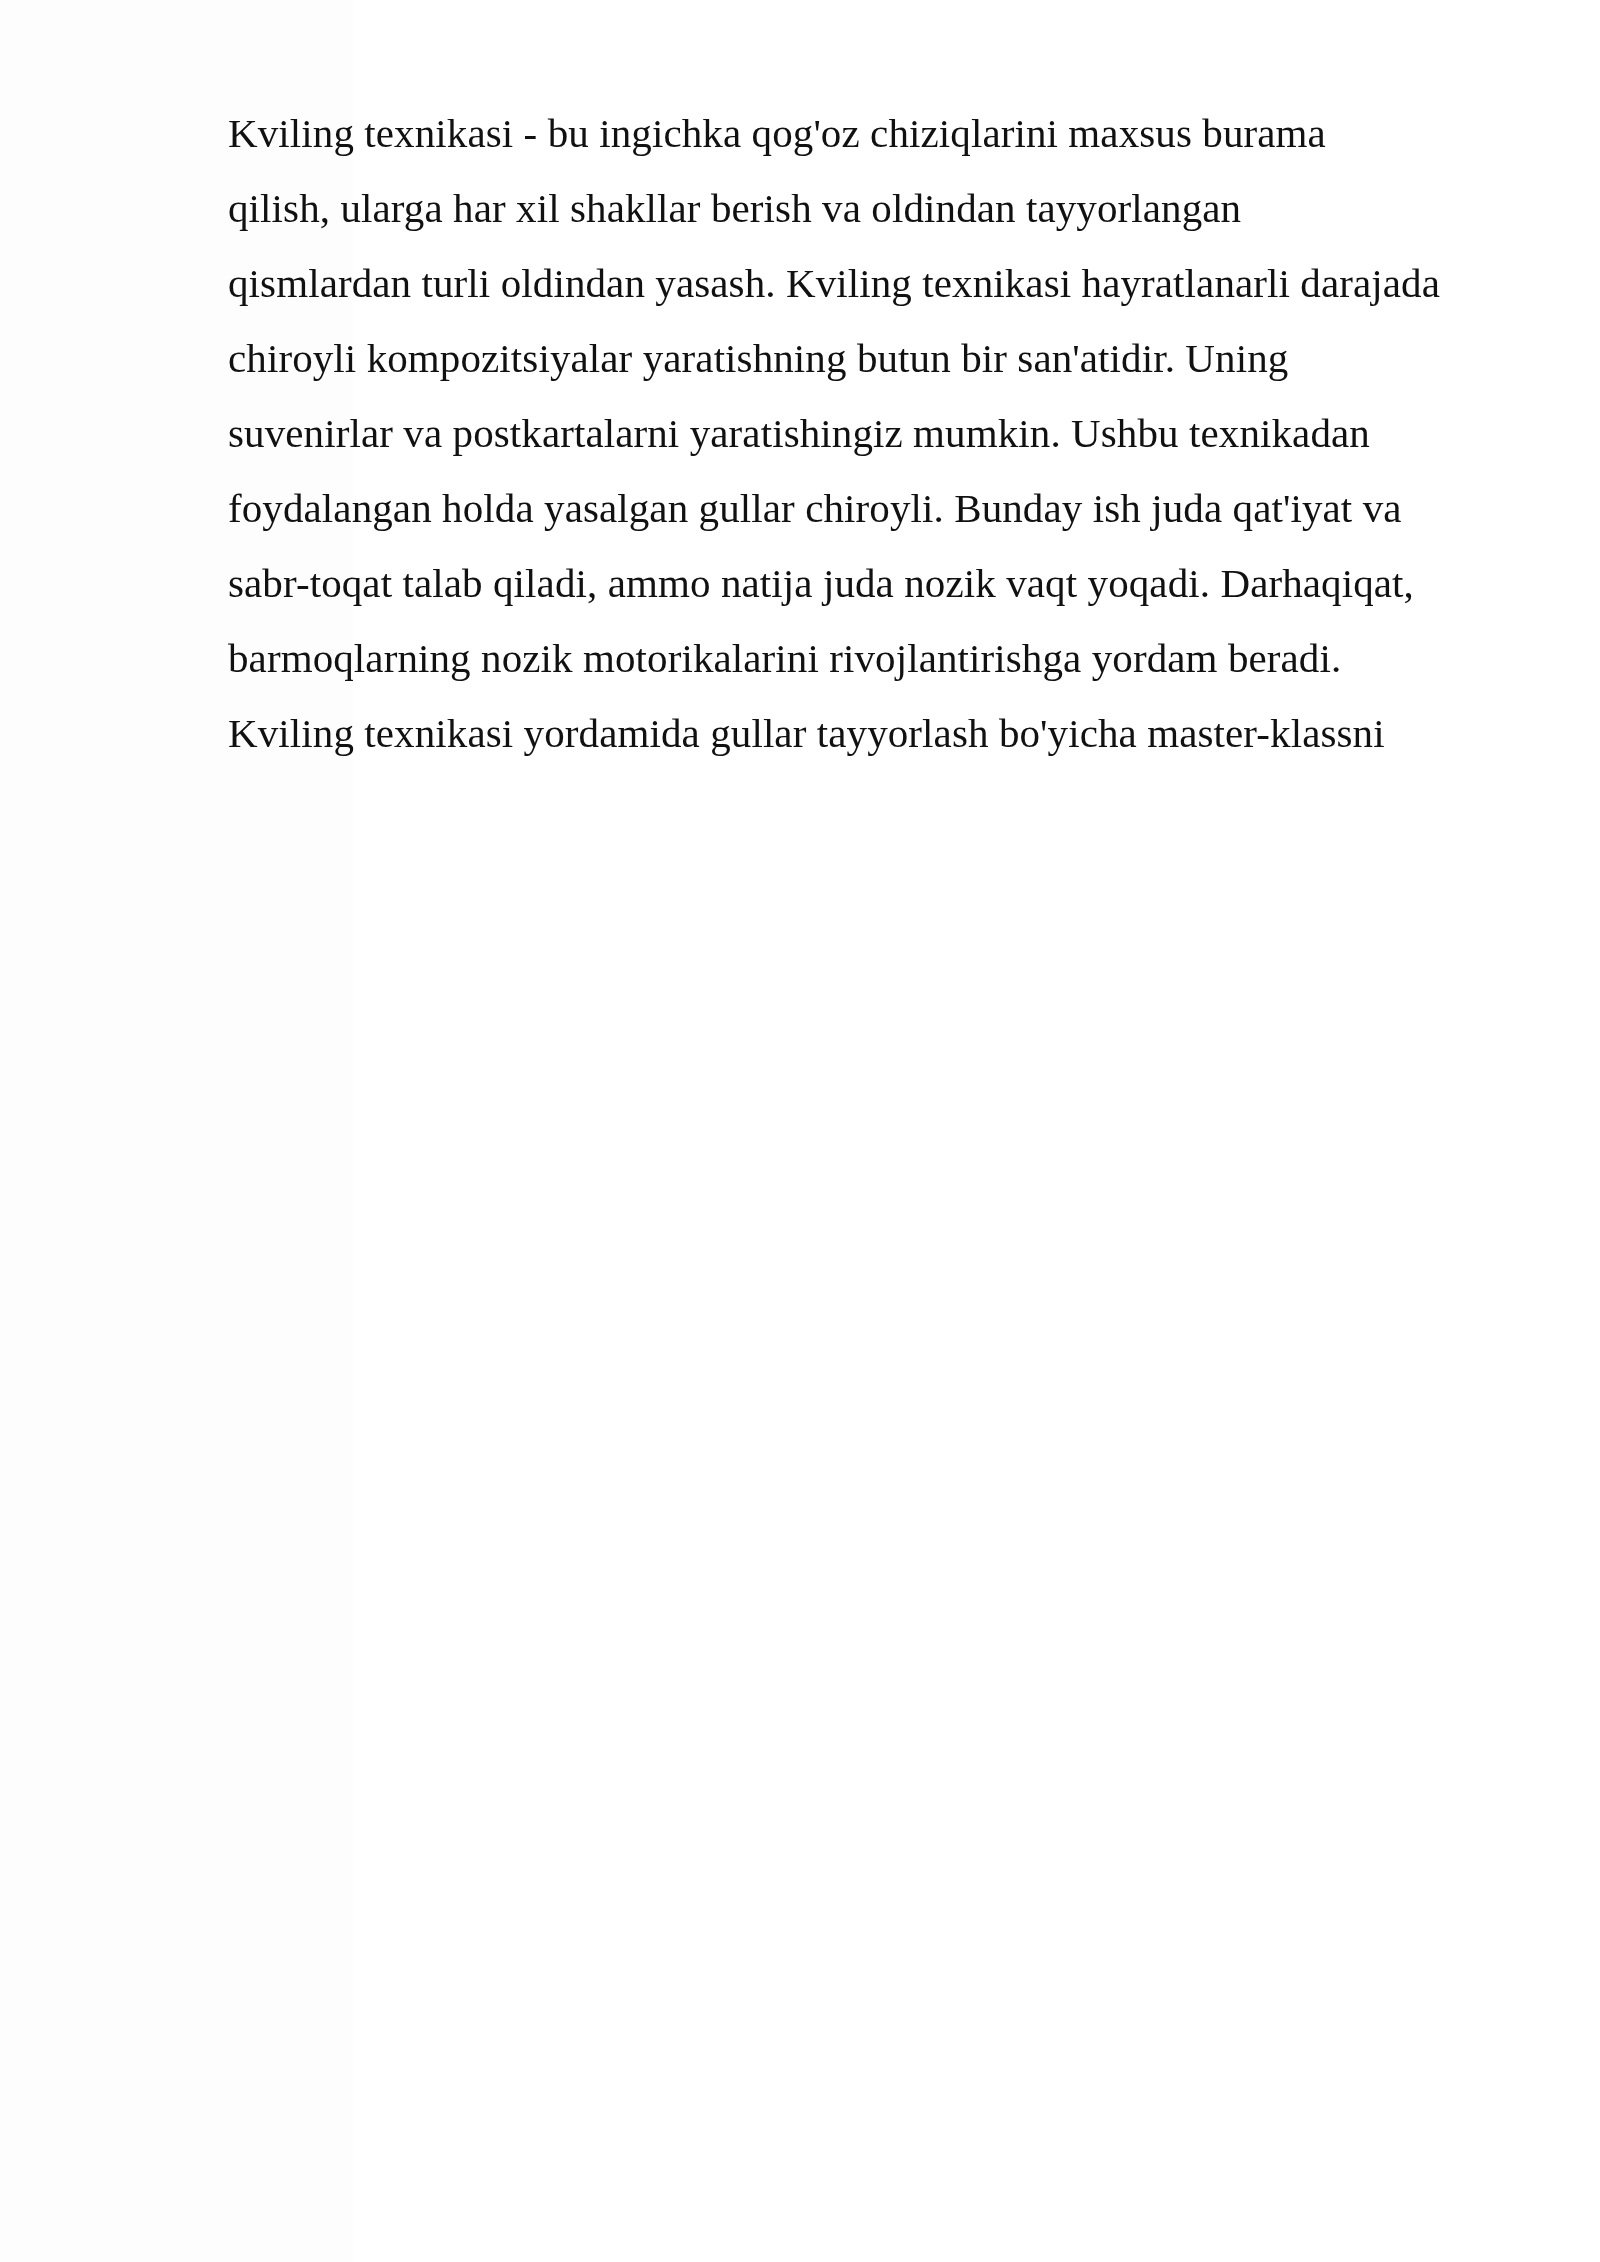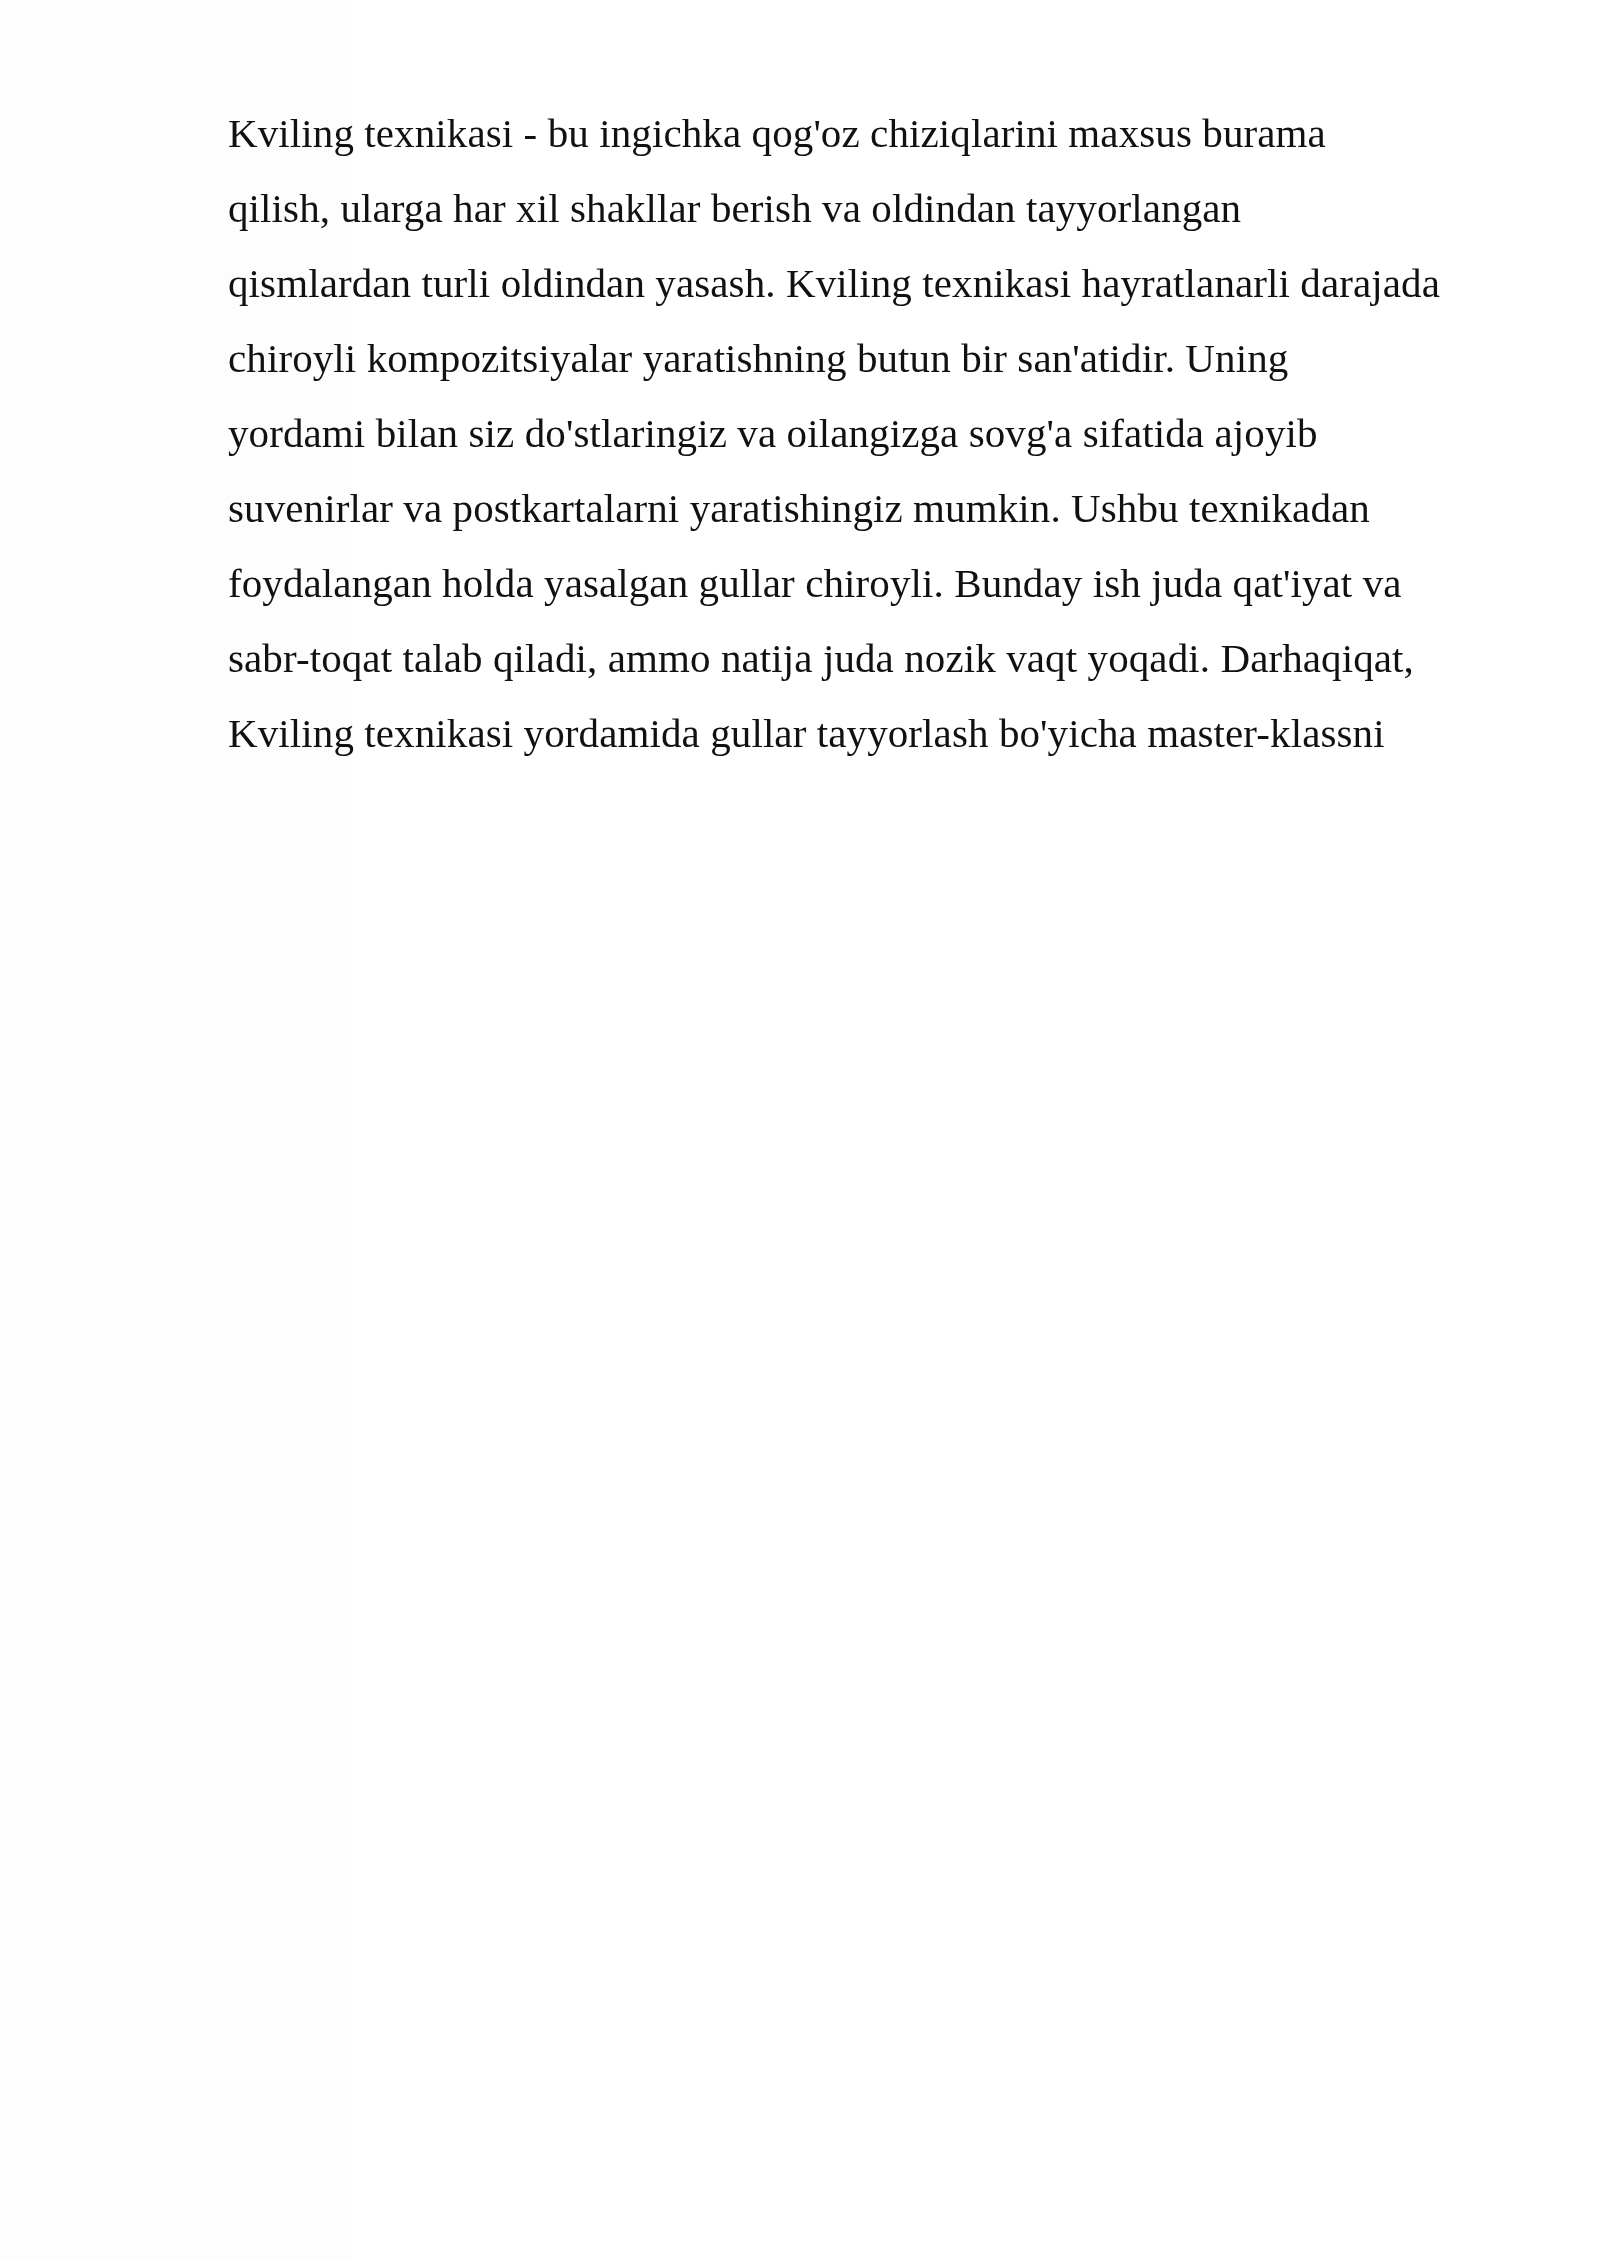--- a/index.html
+++ b/index.html
@@ -59,21 +59,21 @@
 <div class="page">
 
   <div class="scan-tint"></div>
 
   <div class="text-body">
     <p>
       <span class="line">Kviling texnikasi - bu ingichka qog'oz chiziqlarini maxsus burama</span>
       <span class="line">qilish, ularga har xil shakllar berish va oldindan tayyorlangan</span>
       <span class="line">qismlardan turli oldindan yasash. Kviling texnikasi hayratlanarli darajada</span>
       <span class="line">chiroyli kompozitsiyalar yaratishning butun bir san'atidir. Uning</span>
-      <span class="line">yordami bilan siz do'stlaringiz va oilangizga sovg'a sifatida ajoyib</span>
       <span class="line">suvenirlar va postkartalarni yaratishingiz mumkin. Ushbu texnikadan</span>
       <span class="line">foydalangan holda yasalgan gullar chiroyli. Bunday ish juda qat'iyat va</span>
       <span class="line">sabr-toqat talab qiladi, ammo natija juda nozik vaqt yoqadi. Darhaqiqat,</span>
+      <span class="line">barmoqlarning nozik motorikalarini rivojlantirishga yordam beradi.</span>
       <span class="line">Kviling texnikasi yordamida gullar tayyorlash bo'yicha master-klassni</span>
     </p>
   </div>
 
 </div>
 
 </body></html>

